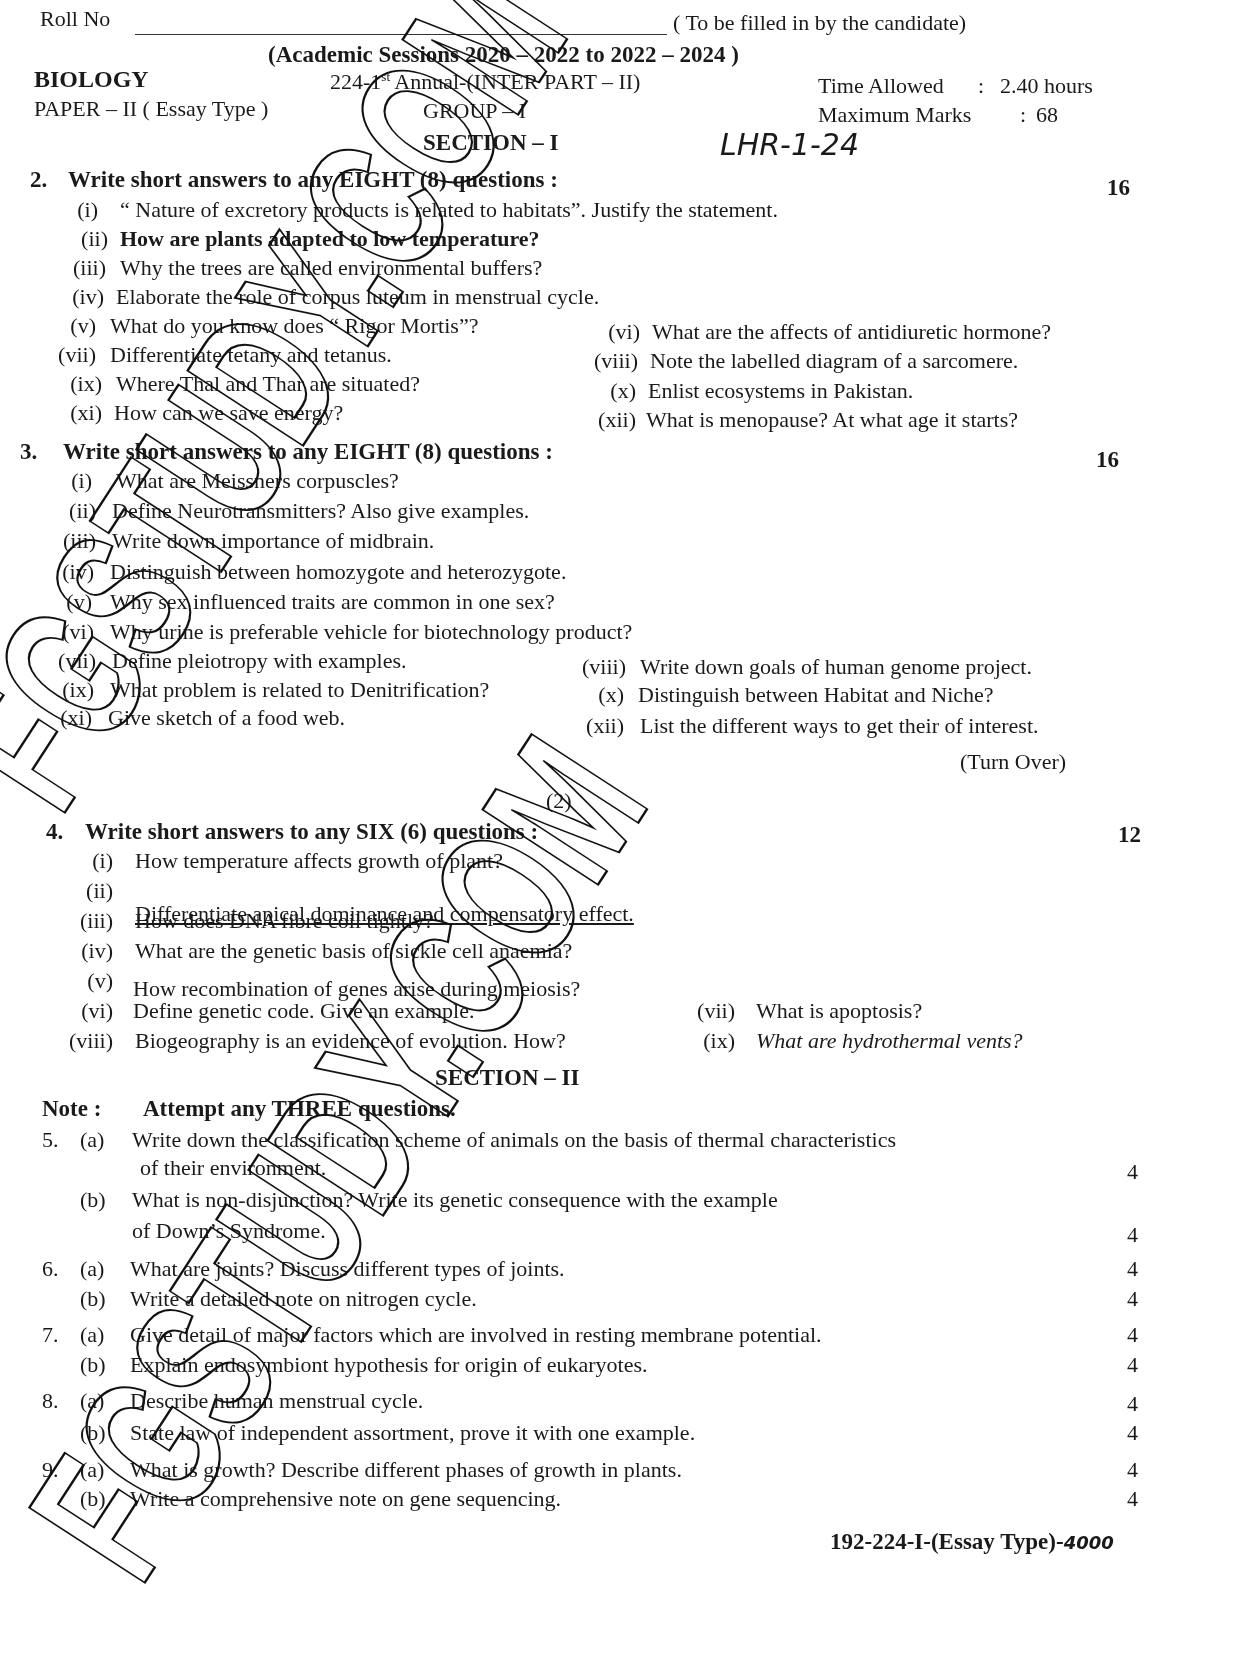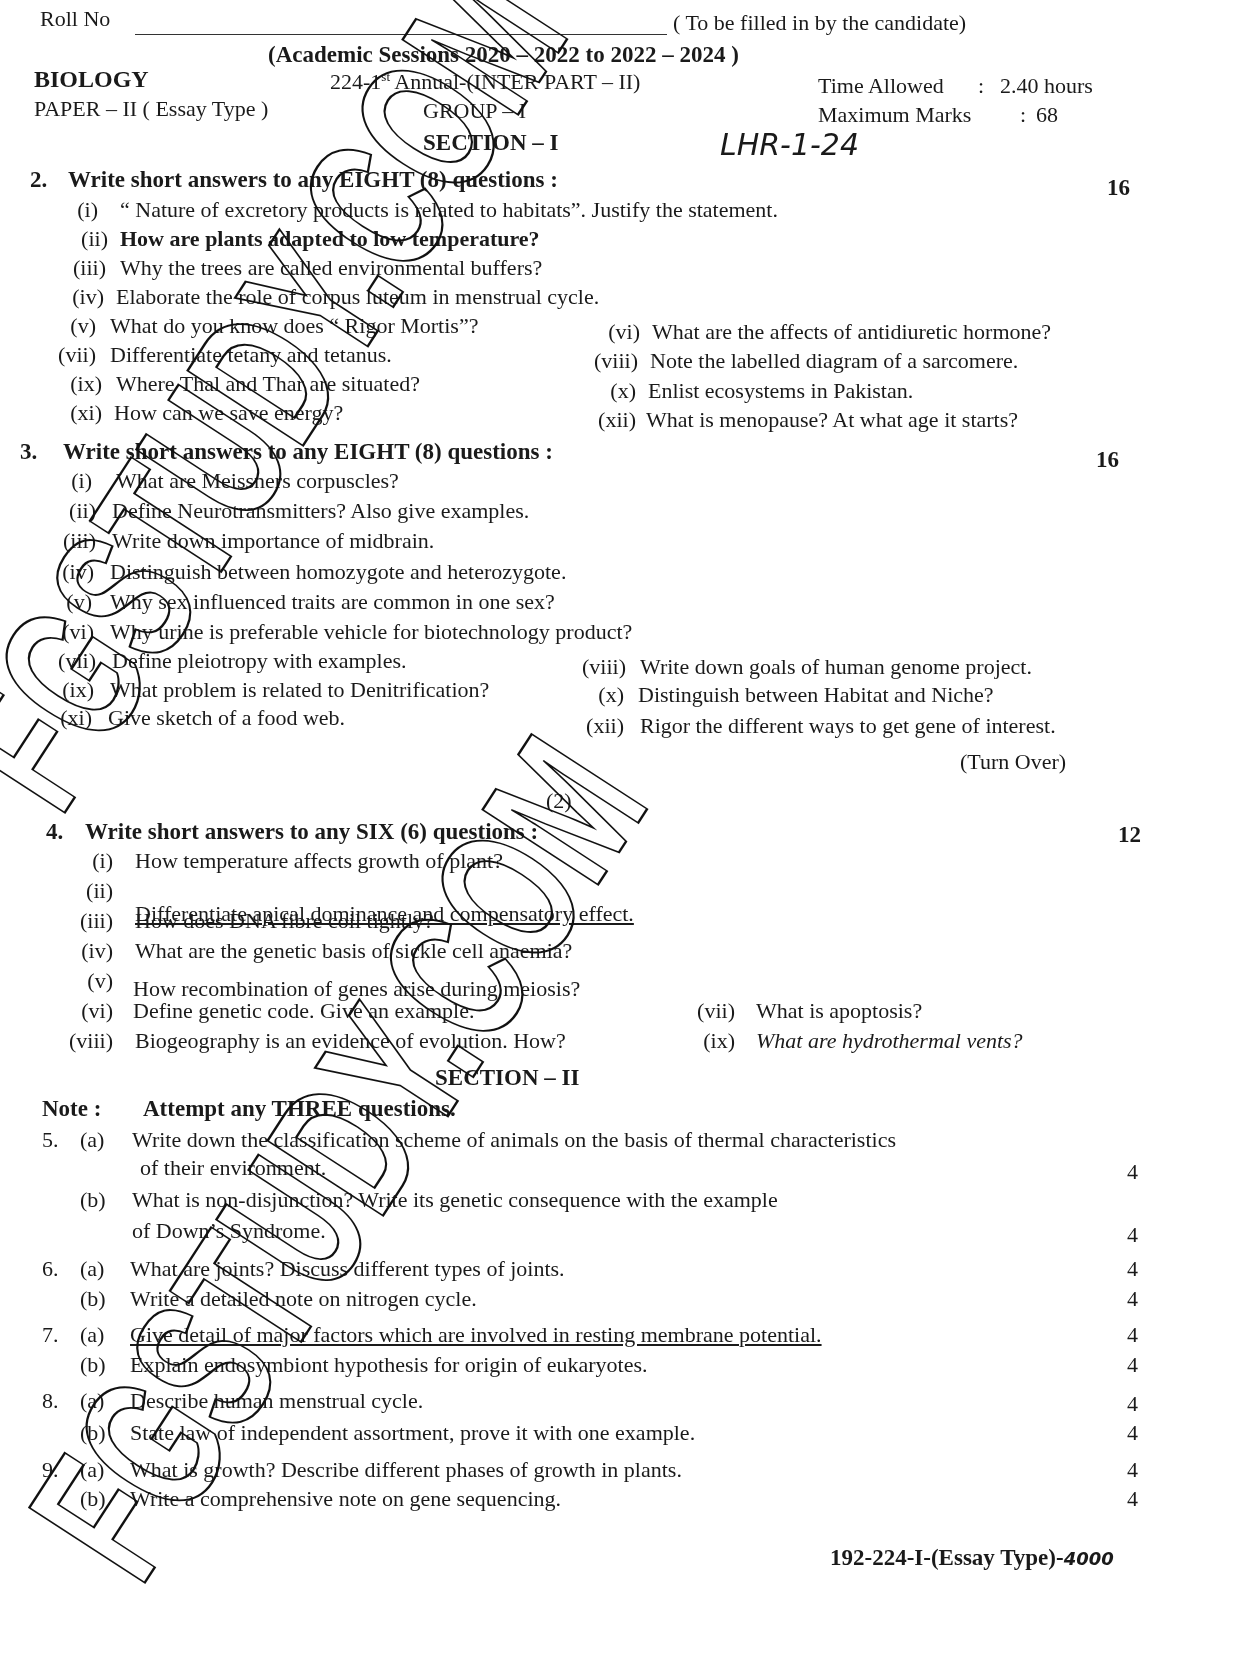--- a/index.html
+++ b/index.html
@@ -114,21 +114,21 @@
   <div class="qtext" style="left:640px;top:656px;">Write down goals of human genome project.</div>
 
   <div class="roman" style="left:40px;width:54px;top:679px;">(ix)</div>
   <div class="qtext" style="left:110px;top:679px;">What problem is related to Denitrification?</div>
   <div class="roman" style="left:580px;width:44px;top:684px;">(x)</div>
   <div class="qtext" style="left:638px;top:684px;">Distinguish between Habitat and Niche?</div>
 
   <div class="roman" style="left:40px;width:52px;top:707px;">(xi)</div>
   <div class="qtext" style="left:108px;top:707px;">Give sketch of a food web.</div>
   <div class="roman" style="left:560px;width:64px;top:715px;">(xii)</div>
-  <div class="qtext" style="left:640px;top:715px;">Rigor the different ways to get gene of interest.</div>
+  <div class="qtext" style="left:640px;top:715px;">List the different ways to get their of interest.</div>
 
   <div class="abs t" style="left:960px;top:751px;">(Turn Over)</div>
 </div>
 
 <div>
   <div class="abs t" style="left:546px;top:790px;">(2)</div>
 
   <div class="abs h-title" style="left:46px;top:820px;">4.</div>
   <div class="abs h-title" style="left:85px;top:820px;">Write short answers to any SIX (6) questions :</div>
   <div class="abs h-title" style="left:1118px;top:823px;">12</div>
@@ -179,21 +179,21 @@
   <div class="abs t" style="left:80px;top:1258px;">(a)</div>
   <div class="qtext" style="left:130px;top:1258px;">What are joints?  Discuss different types of joints.</div>
   <div class="marks" style="left:1127px;top:1258px;">4</div>
 
   <div class="abs t" style="left:80px;top:1288px;">(b)</div>
   <div class="qtext" style="left:130px;top:1288px;">Write a detailed note on nitrogen cycle.</div>
   <div class="marks" style="left:1127px;top:1288px;">4</div>
 
   <div class="abs t" style="left:42px;top:1324px;">7.</div>
   <div class="abs t" style="left:80px;top:1324px;">(a)</div>
-  <div class="qtext" style="left:130px;top:1324px;text-decoration:underline;">Give detail of major factors which are involved in resting membrane potential.</div>
+  <div class="qtext" style="left:130px;top:1324px;">Give detail of major factors which are involved in resting membrane potential.</div>
   <div class="marks" style="left:1127px;top:1324px;">4</div>
 
   <div class="abs t" style="left:80px;top:1354px;">(b)</div>
   <div class="qtext" style="left:130px;top:1354px;">Explain endosymbiont hypothesis for origin of eukaryotes.</div>
   <div class="marks" style="left:1127px;top:1354px;">4</div>
 
   <div class="abs t" style="left:42px;top:1390px;">8.</div>
   <div class="abs t" style="left:80px;top:1390px;">(a)</div>
   <div class="qtext" style="left:130px;top:1390px;">Describe human menstrual cycle.</div>
   <div class="marks" style="left:1127px;top:1393px;">4</div>
@@ -205,21 +205,21 @@
   <div class="abs t" style="left:42px;top:1459px;">9.</div>
   <div class="abs t" style="left:80px;top:1459px;">(a)</div>
   <div class="qtext" style="left:130px;top:1459px;">What is growth?  Describe different phases of growth in plants.</div>
   <div class="marks" style="left:1127px;top:1459px;">4</div>
 
   <div class="abs t" style="left:80px;top:1488px;">(b)</div>
   <div class="qtext" style="left:130px;top:1488px;">Write a comprehensive note on gene sequencing.</div>
   <div class="marks" style="left:1127px;top:1488px;">4</div>
 </div>
 
-<div class="abs" style="left:830px;top:1530px;margin-top:16px;">
+<div class="abs" style="left:830px;top:1530px;">
   <span class="h-title">192-224-I-(Essay Type)-</span><span class="sig b" style="font-size:18px;">4000</span>
 </div>
 
 <svg class="watermark" viewBox="0 0 1250 1672" xmlns="http://www.w3.org/2000/svg">
   <g transform="translate(60,820) rotate(-57)">
     <text x="0" y="0" font-family="Liberation Sans, DejaVu Sans, sans-serif" font-size="200" font-weight="bold" fill="none" stroke="#111111" stroke-width="2.4" textLength="940" lengthAdjust="spacingAndGlyphs">FGSTUDY.COM</text>
   </g>
   <g transform="translate(140,1590) rotate(-57)">
     <text x="0" y="0" font-family="Liberation Sans, DejaVu Sans, sans-serif" font-size="200" font-weight="bold" fill="none" stroke="#111111" stroke-width="2.4" textLength="940" lengthAdjust="spacingAndGlyphs">FGSTUDY.COM</text>
   </g>

